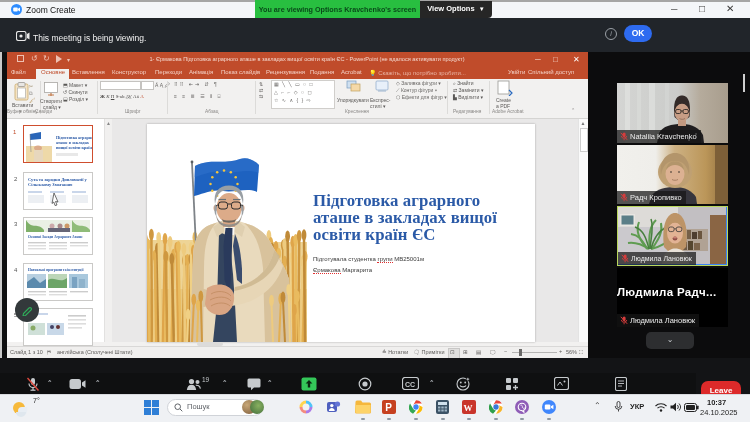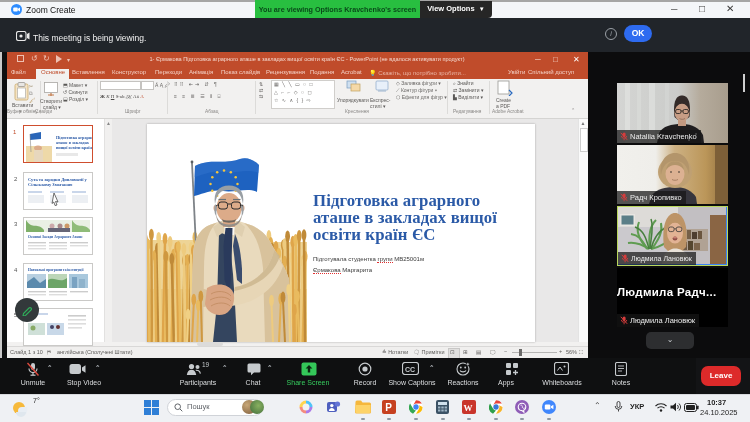--- a/index.html
+++ b/index.html
@@ -25,21 +25,21 @@
 .thumbnum{position:absolute;font-size:6px;color:#555;left:7px;}
 .thumb{position:absolute;left:16px;width:70px;height:38px;background:#fff;border:1px solid #cac9c7;box-sizing:border-box;overflow:hidden;}
 #editor{left:104px;top:67px;width:467px;height:223px;background:#e9e8e8;}
 #slide{position:absolute;left:36px;top:5px;width:388px;height:218px;background:#fff;box-shadow:0 0 2px rgba(0,0,0,.3);overflow:hidden;}
 #vscroll{left:571px;top:67px;width:10px;height:223px;background:#fafafa;border-left:1px solid #e3e3e3;}
 #ppstatus{left:0;top:294px;width:581px;height:12px;background:#f0efee;border-top:1px solid #d9d8d7;}
 .stxt{position:absolute;font-size:5.5px;color:#5e5c5a;white-space:nowrap;}
 #sidebar{left:588px;top:52px;width:162px;height:306px;background:#0c0c0d;}
 .tile{position:absolute;left:29px;width:111px;overflow:hidden;background:#3b82f6;}
 .namelabel{position:absolute;left:0;bottom:0;background:rgba(22,22,22,.72);color:#ececec;font-size:7.5px;line-height:13px;padding:0 4px 0 13px;white-space:nowrap;}
-#zoombar{left:0;top:358px;width:696px;height:36px;background:#0f1011;}
+#zoombar{left:0;top:373px;width:696px;height:36px;background:#0f1011;}
 .ztlabel{position:absolute;top:21px;font-size:7px;color:#dcdee0;text-align:center;white-space:nowrap;}
 .zticon{position:absolute;top:4px;}
 .chev{position:absolute;top:6px;font-size:6.5px;color:#a9adb2;font-weight:bold;}
 #leavebtn{left:701px;top:8px;width:40px;height:20px;background:#dd2a2a;border-radius:7px;color:#fff;font-size:8px;font-weight:bold;text-align:center;line-height:20px;}
 #taskbar{left:0;top:394px;width:750px;height:28px;background:#eff1f4;border-top:1px solid #d8dade;box-sizing:border-box;}
 .tray{position:absolute;font-size:7.5px;color:#1f1f1f;}
 .rundot{position:absolute;top:418px;width:4px;height:2px;border-radius:1px;background:#8f99a3;}
 </style></head>
 <body>
 <div id="app">

